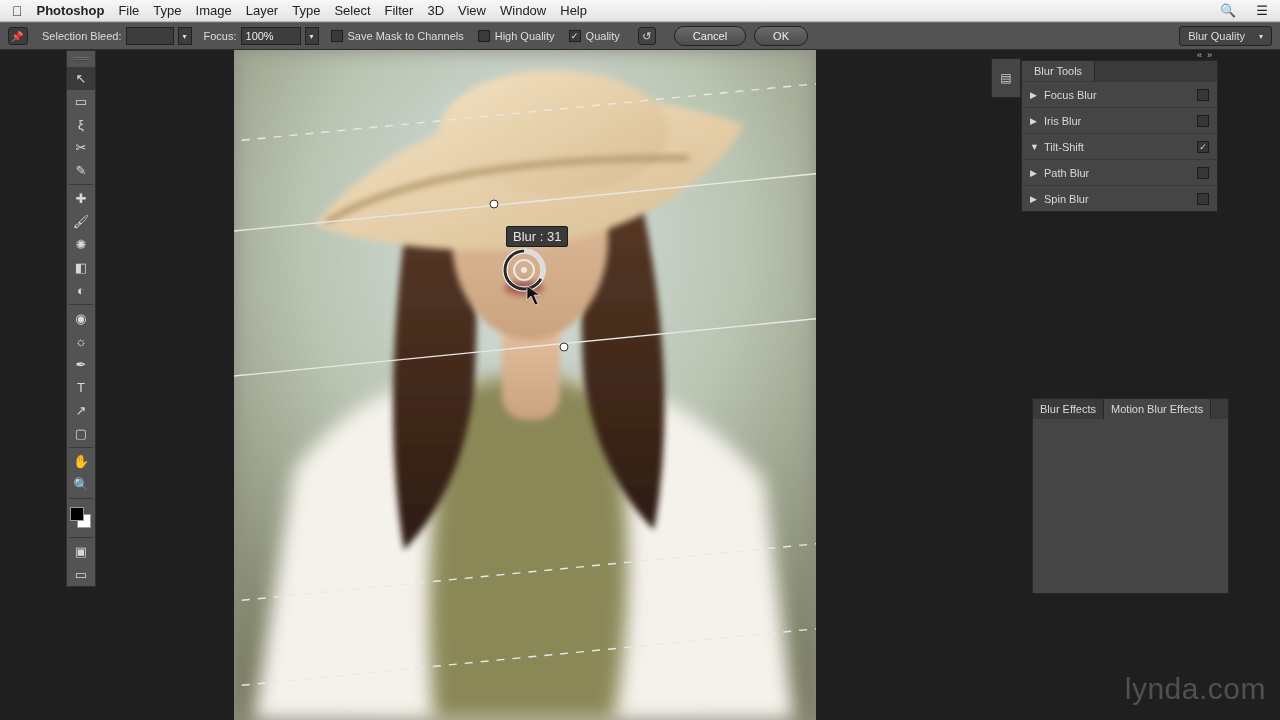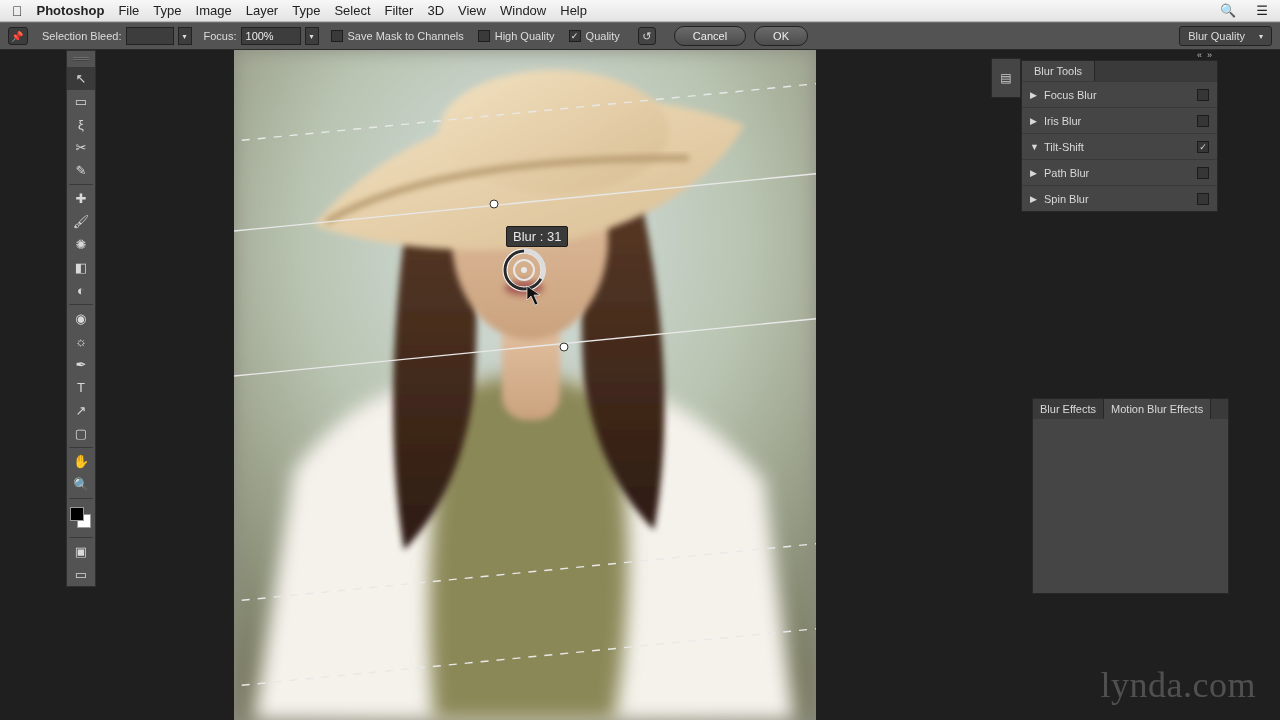--- a/index.html
+++ b/index.html
@@ -58,21 +58,21 @@
 .rpanel .sub .schk{display:flex;align-items:center;margin-top:4px}
 .rpanel .sub .schk .box{width:12px;height:12px;background:#363636;border:1px solid #1a1a1a;margin-right:6px}
 .iconstrip{position:absolute;right:259px;top:58px;width:30px;height:40px;border:1px solid #272727;background:#454545;display:flex;flex-direction:column}
 .iconstrip .ic{flex:1;display:flex;align-items:center;justify-content:center;font-size:12px;color:#cfcfcf}
 .effects{position:absolute;right:51px;top:398px;width:197px;height:196px;background:#454545;border:1px solid #272727;font-size:11px;color:#d9d9d9}
 .effects .etabs{height:20px;display:flex;background:#3a3a3a}
 .effects .etabs span{padding:0 7px;height:20px;display:flex;align-items:center;border-right:1px solid #272727}
 .effects .etabs span.act{background:#454545}
 .collapse{position:absolute;right:62px;top:50px;width:226px;height:8px;display:flex;justify-content:flex-end;padding-right:6px;color:#bbb;font-size:9px}
 .tooltip{position:absolute;background:#3a3a3a;color:#e6e6e6;font-size:13px;padding:2px 6px;border:1px solid #1c1c1c;border-radius:2px}
-.watermark{position:absolute;right:24px;bottom:14px;font-size:36px;color:rgba(255,255,255,.22);font-family:Liberation Serif, serif;letter-spacing:.5px}
+.watermark{position:absolute;right:14px;bottom:14px;font-size:30px;color:rgba(255,255,255,.22);font-family:Liberation Sans, sans-serif;letter-spacing:.5px}
 </style>
 </head>
 <body>
 
 <div class="macbar">
   <span class="apple"></span>
   <span class="app">Photoshop</span>
   <span class="m">File</span>
   <span class="m">Type</span>
   <span class="m">Image</span>

